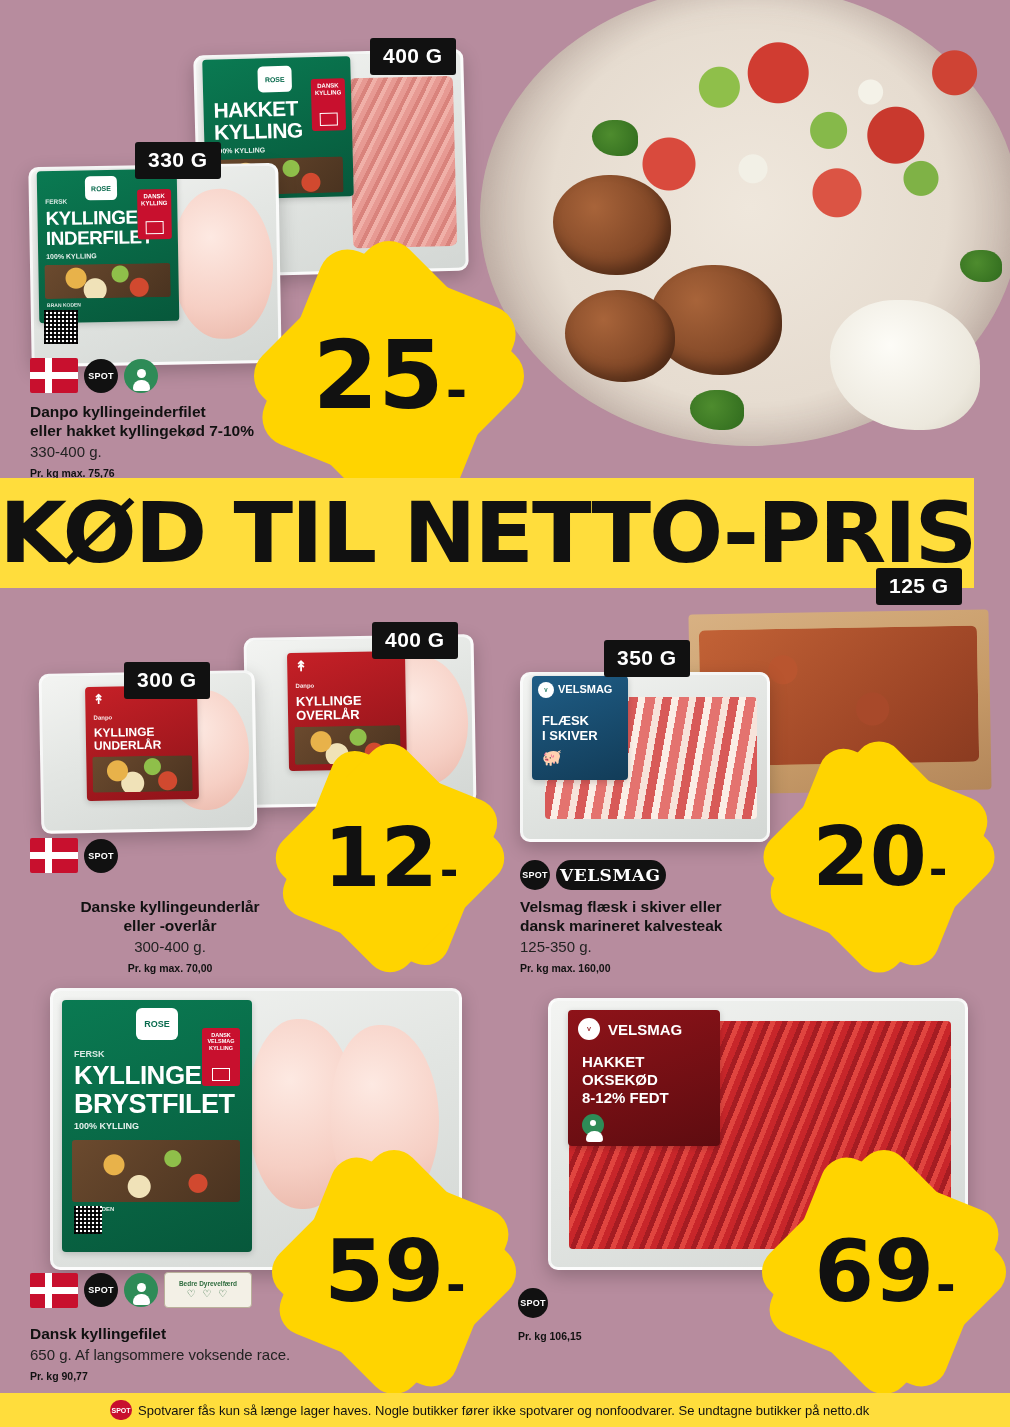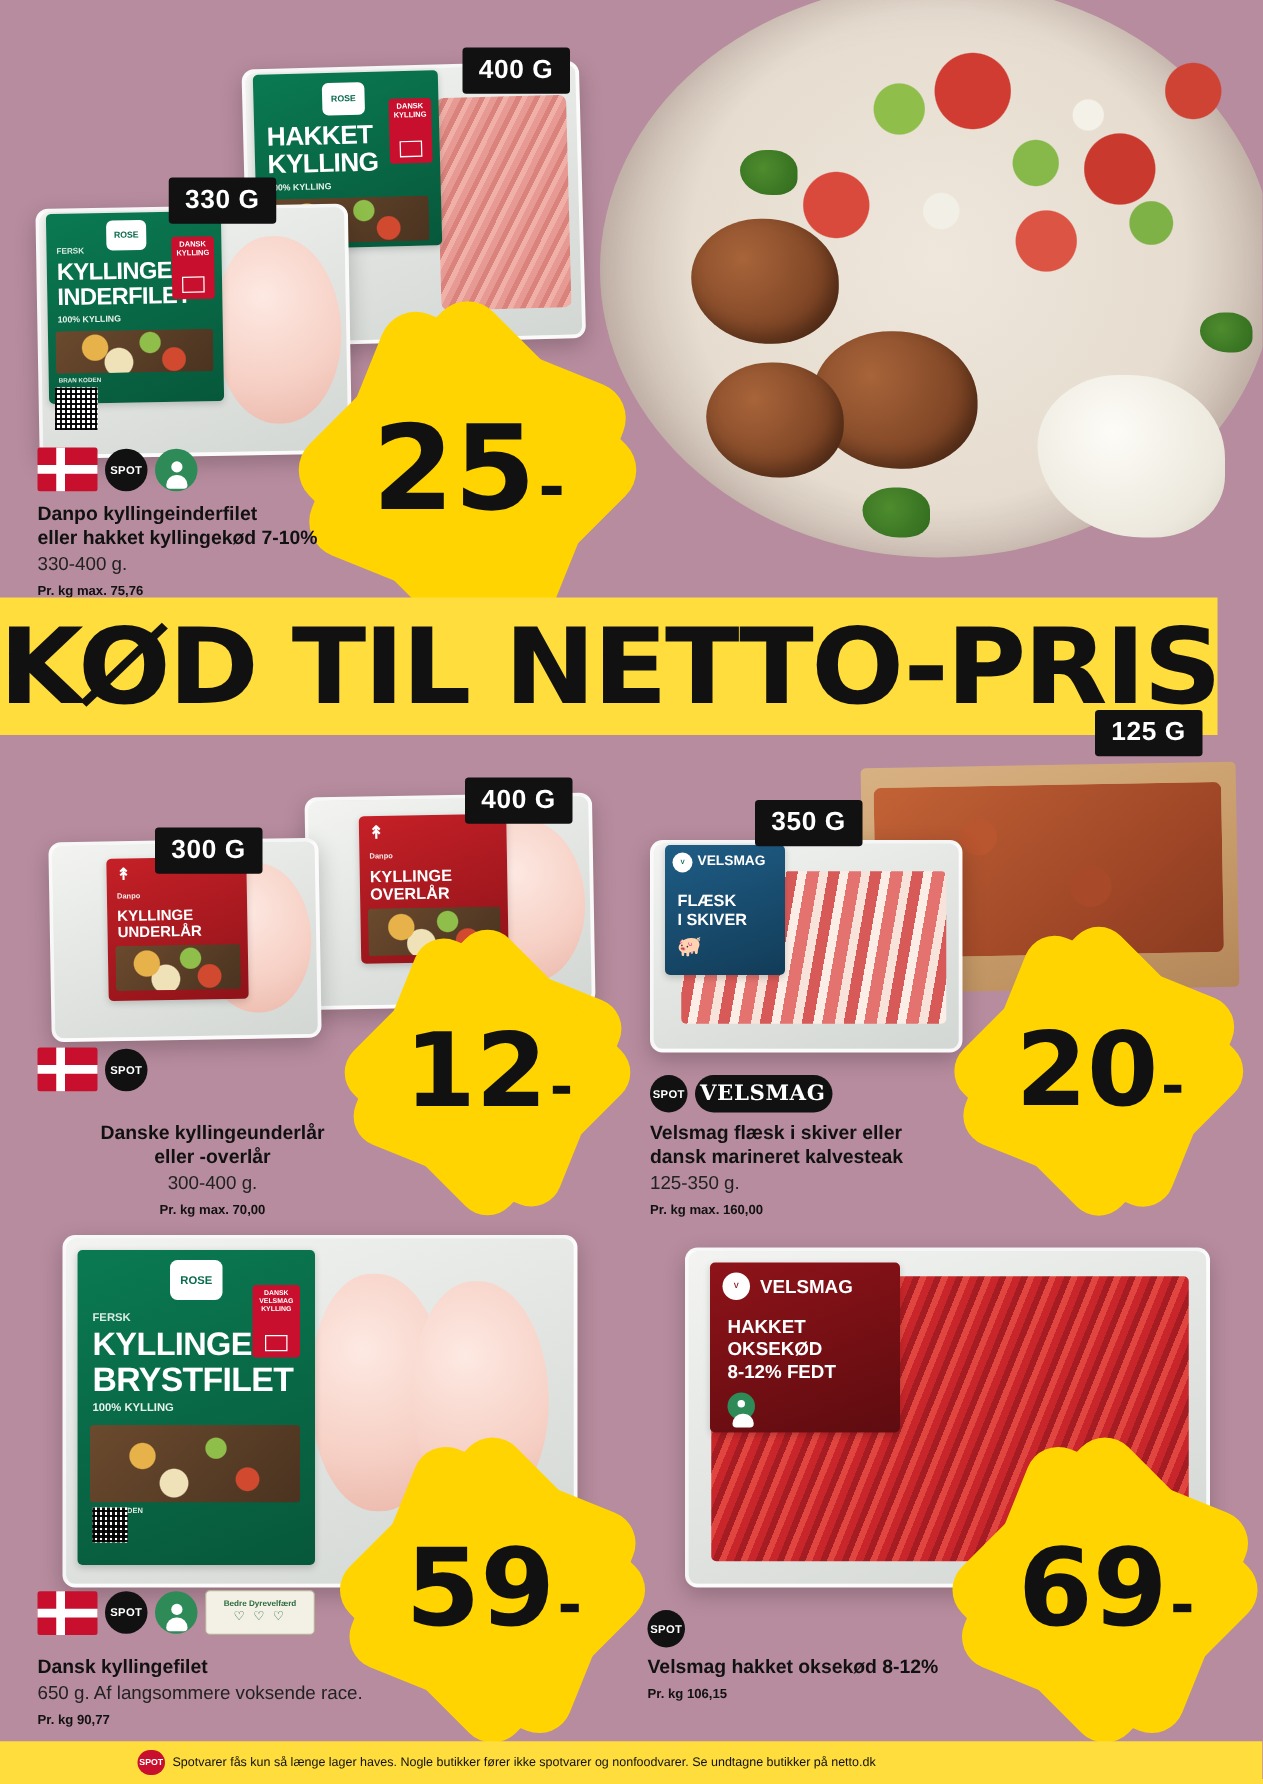--- a/index.html
+++ b/index.html
@@ -106,21 +106,21 @@
     display:flex;flex-direction:column;align-items:center;justify-content:center;line-height:1;
   }
   .dyrevelfaerd .dv-t { font-size:6.5px; font-weight:bold; color:#2e6b3e; }
   .dyrevelfaerd .dv-h { font-size:10px; color:#2e6b3e; letter-spacing:2px; margin-top:2px;}
 
   
   .footer {
     position:absolute; left:0; bottom:0; width:1010px; height:34px;
     background:#ffdd3c; display:flex; align-items:center; padding-left:110px;
   }
-  .footer .ftext { font-size:10px; color:#111; }
+  .footer .ftext { font-size:13px; color:#111; }
   .footer .fspot {
     position:absolute; left:110px; top:7px; width:22px; height:20px; border-radius:10px;
     background:#c8102e; color:#fff; font-size:7px; font-weight:bold;
     display:flex;align-items:center;justify-content:center;
   }
 
   
   .plate {
     position:absolute; left:480px; top:-14px; width:540px; height:460px;
     border-radius:50%;
@@ -281,21 +281,21 @@
     <div class="dktag" style="left:100px;top:20px;width:34px;height:50px;">
       DANSK<br>KYLLING
       <span class="mini-flag"></span>
     </div>
   </div>
   <div class="qr" style="left:44px;top:310px;width:34px;height:34px;"></div>
 
   <div class="wtag" style="left:370px;top:38px;">400 G</div>
   <div class="wtag" style="left:88px;top:142px;margin-left:47px;">330 G</div>
 
-  <div class="burst" style="left:270px;top:272px;width:208px;height:208px;">
+  <div class="burst" style="left:285px;top:272px;width:208px;height:208px;">
     <div class="amount" style="font-size:94px;">
       <span>25</span>
       <span class="dash">-</span>
     </div>
   </div>
 
   <div class="badgerow" style="left:30px;top:358px;">
     <div class="flag"></div>
     <div class="spot">SPOT</div>
     <div class="greencircle">
@@ -456,21 +456,20 @@
     <div class="amount" style="font-size:86px;">
       <span>69</span>
       <span class="dash">-</span>
     </div>
   </div>
 
   <div class="badgerow" style="left:518px;top:1288px;">
     <div class="spot" style="width:30px;height:30px;">SPOT</div>
   </div>
   <div class="ptext" style="left:518px;top:1325px;width:320px;">
-    <div class="title">Velsmag hakket oksekød 8-12%</div>
     <div class="kg">Pr. kg 106,15</div>
   </div>
 
   <div class="footer">
     <div class="fspot">SPOT</div>
     <div class="ftext" style="margin-left:28px;">Spotvarer fås kun så længe lager haves. Nogle butikker fører ikke spotvarer og nonfoodvarer. Se undtagne butikker på netto.dk</div>
   </div>
 
 </div>
 

